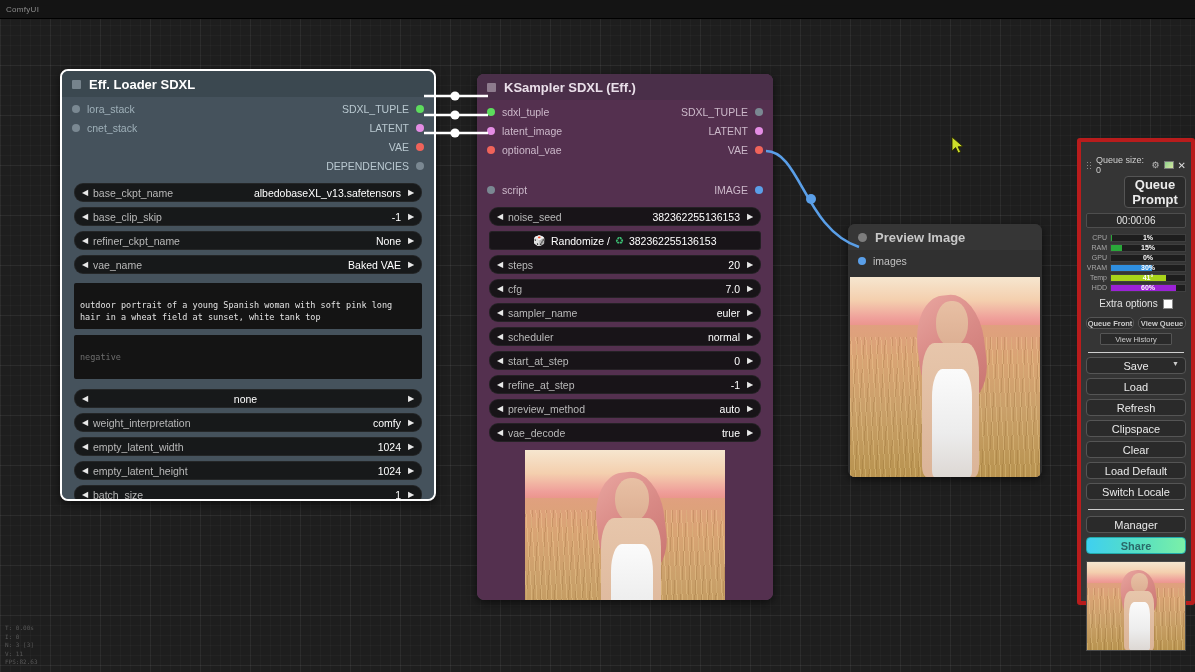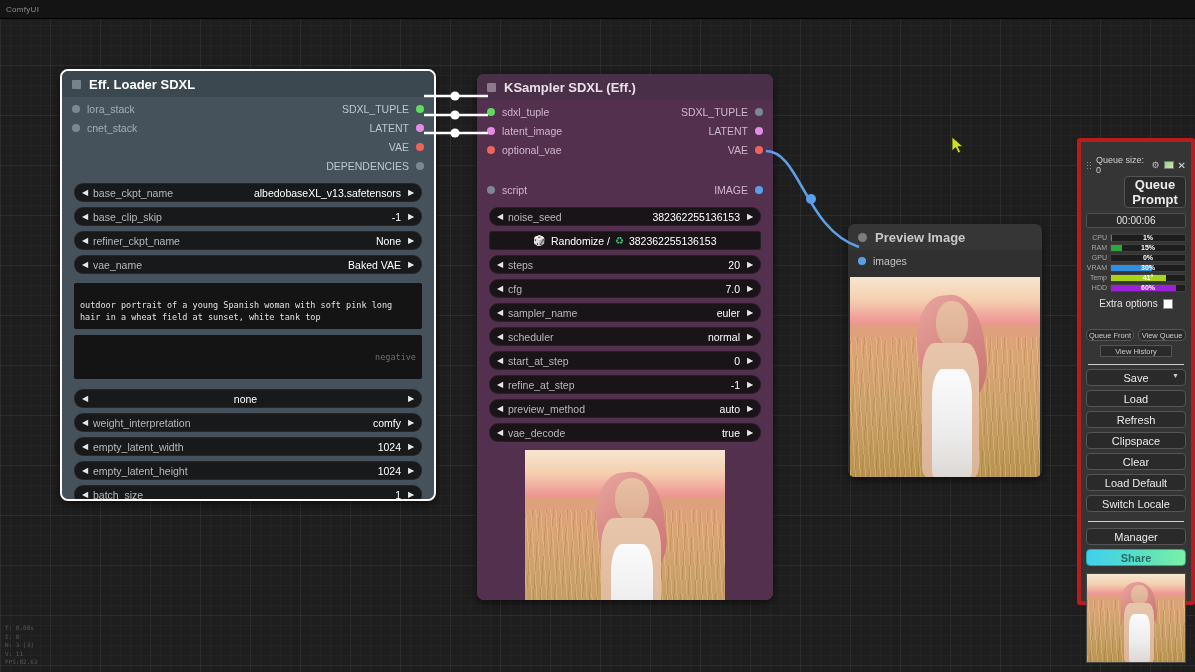--- a/index.html
+++ b/index.html
@@ -63,21 +63,21 @@
   .widget .arrow { font-size: 8px; color: #e8e8e8; width: 10px; text-align: center; }
   .widget .wname { color: #b9b9b9; flex: 1; padding-left: 3px; text-align: left; }
   .widget .wval { color: #ffffff; padding-right: 5px; white-space: nowrap; }
   .widget.plain { justify-content: center; gap: 5px; }
 
   .textbox {
     margin: 0 12px 6px 12px; background: #141414; border-radius: 2px;
     padding: 16px 6px; font-family: "DejaVu Sans Mono", monospace;
     font-size: 8.5px; line-height: 1.45; color: #e2e2e2; overflow: hidden;
   }
-  .textbox.placeholder { color: #6e6e6e; text-align: right; }
+  .textbox.placeholder { color: #6e6e6e; }
 
   
   #node-loader { left: 60px; top: 50px; width: 376px; height: 432px;
     border: 2px solid #ffffff; background: #4a5861; box-shadow: 0 3px 10px rgba(0,0,0,.55); }
   #node-loader .node-inner { background: #45525c; }
   #node-loader .node-title { background: #3b4850; color: #ffffff; }
   #node-loader .title-box { background: #76838c; }
   #node-loader .slot.in { color: #9fb0b9; }
   #node-loader .slot.out { color: #b9c8d0; }
   #node-loader .widget { background: #17191a; border-color: rgba(255,255,255,0.06); }
@@ -144,21 +144,21 @@
   #res-table { margin-top: 5px; }
   .res-row { display: flex; align-items: center; height: 9px; margin-bottom: 1px; }
   .res-label { width: 24px; font-size: 7px; color: #a8a8a8; text-align: right; padding-right: 3px; }
   .res-bar { position: relative; flex: 1; height: 8px; background: #1d1d1d; border: 1px solid #3f3f3f; }
   .res-fill { position: absolute; left: 0; top: 0; bottom: 0; }
   .res-val { position: absolute; left: 0; right: 0; top: -1px; text-align: center;
              font-size: 7px; font-weight: bold; color: #fff; }
   #extra-options { display: flex; align-items: center; justify-content: center; gap: 5px;
     margin-top: 6px; font-size: 10px; color: #e4e4e4; }
   #extra-options .cb { width: 10px; height: 10px; background: #fff; border: 1px solid #888; }
-  .qrow2 { display: flex; gap: 4px; margin-top: 20px; }
+  .qrow2 { display: flex; gap: 4px; margin-top: 8px; font-weight: bold; }
   .qrow2 .qbtn { flex: 1; height: 12px; font-size: 7.5px; border-radius: 5px; color: #cdcdcd; }
   #view-history { height: 12px; margin: 4px auto 0 auto; width: 72px; font-size: 7.5px; border-radius: 1px; color: #cdcdcd; }
   .wsbtn { height: 17px; margin-top: 4px; font-size: 11px; border-radius: 4px; }
   #save-btn { position: relative; }
   #save-caret { position: absolute; right: 6px; top: 2px; font-size: 7px; color: #ccc; }
   .qdivider { height: 1px; background: #cfcfcf; margin: 9px 2px 6px 2px; }
   #share-btn { height: 17px; margin-top: 4px; font-size: 11px; border-radius: 4px;
     background: linear-gradient(to right, #3fd0f0 0%, #58e0c0 55%, #7bf0a8 100%);
     color: #2a6a6a; border: 1px solid #2aa; font-weight: bold; }
   #queue-thumb { margin-top: 7px; height: 90px; border: 1px solid #4a4a4a; overflow: hidden; }

